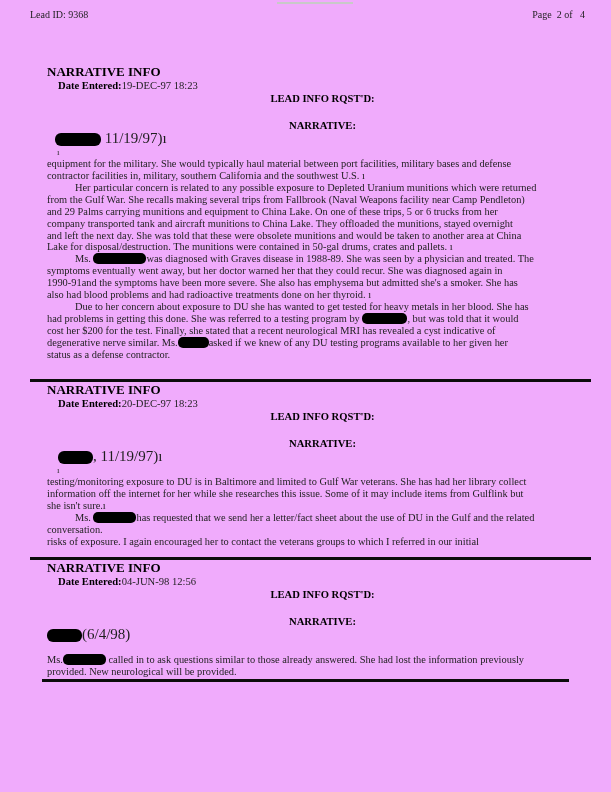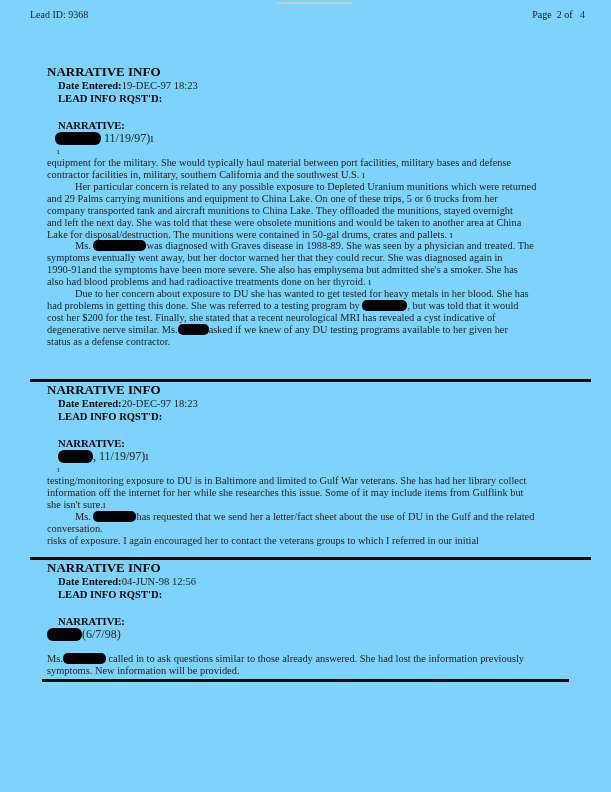--- a/index.html
+++ b/index.html
@@ -1,28 +1,28 @@
 <!DOCTYPE html>
 <html><head>
 <meta charset="utf-8">
 <style>
   html,body{margin:0;padding:0;background:#ffffff;}
-  .page{position:relative;width:611px;height:792px;background:#7dd3fc;
+  .page{position:relative;width:611px;height:792px;background:#f0abfc;
         font-family:"Liberation Serif",serif;color:#1e1e1e;overflow:hidden;}
   .scan-artifact{position:absolute;top:2px;left:277px;width:76px;height:2px;background:#c9c9c9;}
   .hdr{position:absolute;top:9px;left:0;right:0;font-size:10px;height:14px;}
   .hdr .lead{position:absolute;left:30px;top:0;}
   .hdr .pg{position:absolute;right:26px;top:0;white-space:pre;}
   .section{position:absolute;left:47px;width:540px;}
   .sec-title{font-weight:bold;font-size:13px;line-height:14px;color:#000;}
   .field{margin-left:11px;font-size:10.6px;line-height:13.2px;}
-  .bold{font-weight:bold;color:#000;}
+  .bold{font-weight:bold;color:#000;text-align:center;}
   .field b{color:#000;}
   .narr-label{margin-top:13.5px;}
-  .byline{font-size:12px;line-height:13px;}
+  .byline{font-size:15px;line-height:13px;}
   .markline{margin-left:10px;font-size:9px;line-height:12px;color:#333;}
   .blankline{height:12px;}
   .pline{font-size:10.4px;line-height:11.9px;white-space:nowrap;}
   .pline.ind{padding-left:28px;}
   .redact{display:inline-block;background:#000;border-radius:5px;vertical-align:-2px;}
   .byline .redact{border-radius:6px;vertical-align:-3px;}
   .divider{position:absolute;background:#0c0c0c;height:3px;}
   #d1{top:379px;left:30px;width:561px;}
   #d2{top:557px;left:30px;width:561px;}
   #d3{top:679px;left:42px;width:527px;}
@@ -40,20 +40,21 @@
       <div class="section" style="top: 65px;">
         <div class="sec-title">NARRATIVE INFO</div>
         <div class="field"><b>Date Entered:</b><span>19-DEC-97 18:23</span></div>
         <div class="field bold">LEAD INFO RQST'D:</div>
         <div class="field bold narr-label">NARRATIVE:</div>
         <div class="byline" style="margin-left: 8px;"><span class="redact" style="width: 46px; height: 13px;"></span><span> 11/19/97)ı</span></div>
         <div class="markline">ı</div>
         <div class="pline"><span>equipment for the military.  She would typically haul material between port facilities, military bases and defense</span></div>
         <div class="pline"><span>contractor facilities in, military, southern California and the southwest U.S.  ı</span></div>
         <div class="pline ind"><span>Her particular concern is related to any possible exposure to Depleted Uranium munitions which were returned</span></div>
+        <div class="pline"><span>from the Gulf War.  She recalls making several trips from Fallbrook (Naval Weapons facility near Camp Pendleton)</span></div>
         <div class="pline"><span>and 29 Palms carrying munitions and equipment to China Lake.  On one of these trips, 5 or 6 trucks from her</span></div>
         <div class="pline"><span>company transported tank and aircraft munitions to China Lake.  They offloaded the munitions, stayed overnight</span></div>
         <div class="pline"><span>and left the next day.  She was told that these were obsolete munitions and would be taken to another area at China</span></div>
         <div class="pline"><span>Lake for disposal/destruction.  The munitions were contained in 50-gal drums, crates and pallets.   ı</span></div>
         <div class="pline ind"><span>Ms. </span><span class="redact" style="width: 53px; height: 11px;"></span><span>was diagnosed with Graves disease in 1988-89.  She was seen by a physician and treated.  The</span></div>
         <div class="pline"><span>symptoms eventually went away, but her doctor warned her that they could recur.  She was diagnosed again in</span></div>
         <div class="pline"><span>1990-91and the symptoms have been more severe.  She also has emphysema but admitted she's a smoker.  She has</span></div>
         <div class="pline"><span>also had blood problems and had radioactive treatments done on her thyroid. ı</span></div>
         <div class="pline ind"><span>Due to her concern about exposure to DU she has wanted to get tested for heavy metals in her blood.  She has</span></div>
         <div class="pline"><span>had problems in getting this done.  She was referred to a testing program by </span><span class="redact" style="width: 45px; height: 11px;"></span><span>, but was told that it would</span></div>
@@ -73,22 +74,22 @@
         <div class="pline"><span>she isn't sure.ı</span></div>
         <div class="pline ind"><span>Ms. </span><span class="redact" style="width: 43px; height: 11px;"></span><span>has requested that we send her a letter/fact sheet about the use of DU in the Gulf and the related</span></div>
         <div class="pline"><span>conversation.</span></div>
         <div class="pline"><span>risks of exposure.  I again encouraged her to contact the veterans groups to which I referred in our initial</span></div>
       </div>
       <div class="section" style="top: 561px;">
         <div class="sec-title">NARRATIVE INFO</div>
         <div class="field"><b>Date Entered:</b><span>04-JUN-98 12:56</span></div>
         <div class="field bold">LEAD INFO RQST'D:</div>
         <div class="field bold narr-label">NARRATIVE:</div>
-        <div class="byline" style="margin-left: 0px;"><span class="redact" style="width: 35px; height: 13px;"></span><span>(6/7/98)</span></div>
+        <div class="byline" style="margin-left: 0px;"><span class="redact" style="width: 35px; height: 13px;"></span><span>(6/4/98)</span></div>
         <div class="blankline"></div>
         <div class="pline"><span>Ms.</span><span class="redact" style="width: 43px; height: 11px;"></span><span> called in to ask questions similar to those already answered.  She had lost the information previously</span></div>
-        <div class="pline"><span>symptoms.  New information will be provided.</span></div>
+        <div class="pline"><span>provided.  New neurological will be provided.</span></div>
       </div>
     </div>
   <div class="divider" id="d1"></div>
   <div class="divider" id="d2"></div>
   <div class="divider" id="d3"></div>
 </div>
 
 </body></html>

